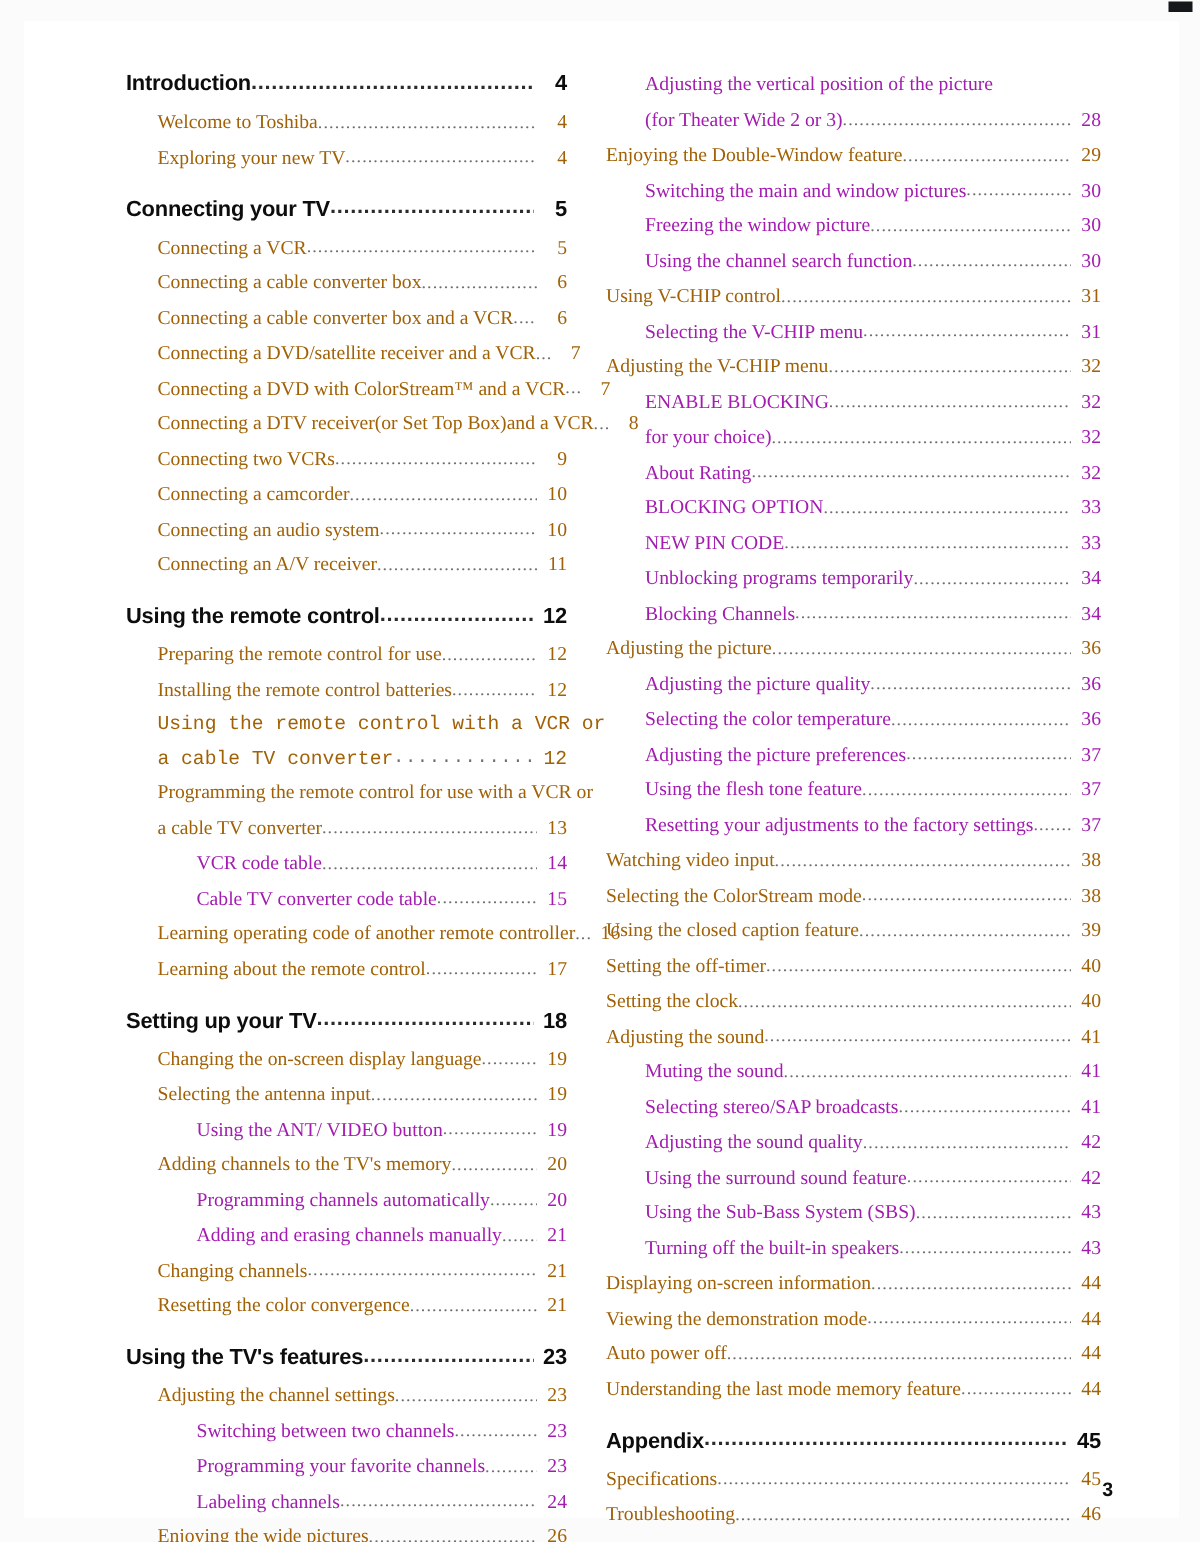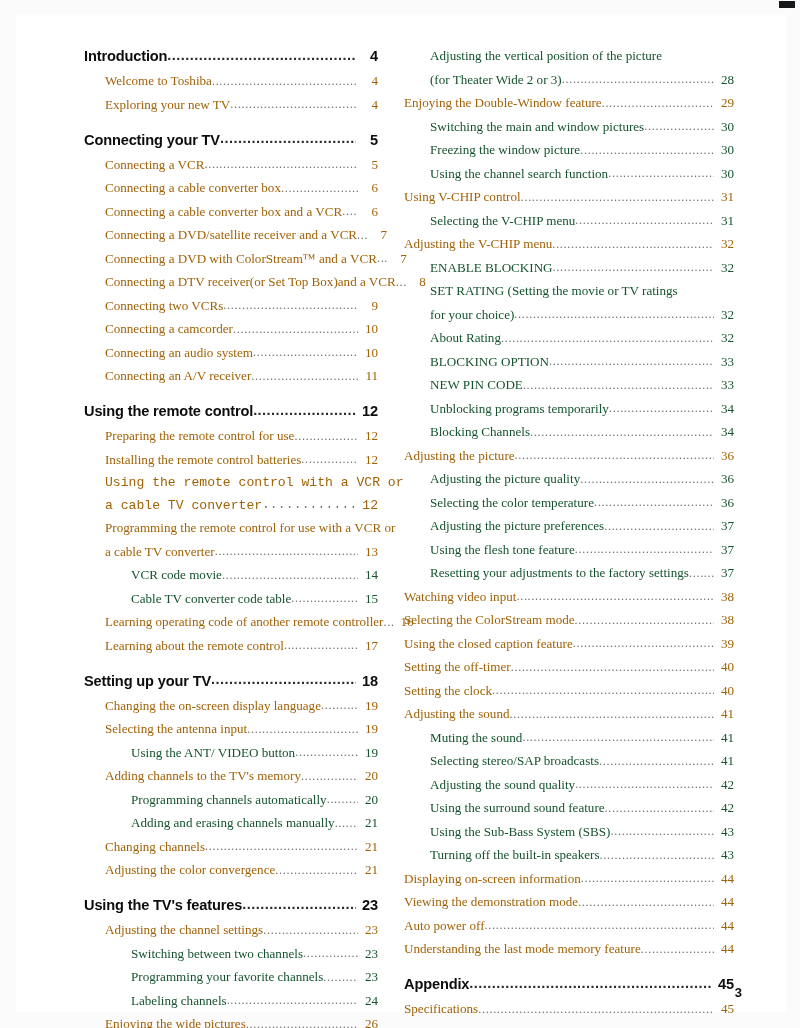--- a/index.html
+++ b/index.html
@@ -123,21 +123,21 @@
     padding-left: 21px;
     color: #a16207;
   }
   .lvl1 .pageno { min-width: 15px; }
 
   
   .lvl2 {
     font-size: 13.1px;
     margin: 0 0 7.5px 0;
     padding-left: 47px;
-    color: #14532d;
+    color: #a21caf;
   }
   .lvl2 .pageno { min-width: 15px; }
 
   
   .col-right .lvl1 { padding-left: 0px; }
   .col-right .lvl2 { padding-left: 26px; }
   .col-right .lvl0 { padding-left: 0px; }
 
   
   .entry-wrap {
@@ -268,21 +268,21 @@
         </div>
         <div class="entry-wrap lvl1" style="margin-bottom: 7.5px; font-family: Liberation Serif, serif;">
           <div class="wrap-line1">Programming the remote control for use with a VCR or</div>
           <div class="entry">
             <span class="entry-title">a cable TV converter</span>
             <span class="leader"></span>
             <span class="pageno">13</span>
           </div>
         </div>
         <div class="entry lvl2">
-          <span class="entry-title">VCR code movie</span>
+          <span class="entry-title">VCR code table</span>
           <span class="leader"></span>
           <span class="pageno">14</span>
         </div>
         <div class="entry lvl2">
           <span class="entry-title">Cable TV converter code table</span>
           <span class="leader"></span>
           <span class="pageno">15</span>
         </div>
         <div class="entry lvl1">
           <span class="entry-title">Learning operating code of another remote controller</span>
@@ -328,21 +328,21 @@
           <span class="entry-title">Adding and erasing channels manually</span>
           <span class="leader"></span>
           <span class="pageno">21</span>
         </div>
         <div class="entry lvl1">
           <span class="entry-title">Changing channels</span>
           <span class="leader"></span>
           <span class="pageno">21</span>
         </div>
         <div class="entry lvl1">
-          <span class="entry-title">Adjusting the color convergence</span>
+          <span class="entry-title">Resetting the color convergence</span>
           <span class="leader"></span>
           <span class="pageno">21</span>
         </div>
         <div class="entry lvl0 gap-before-lg">
           <span class="entry-title">Using the TV's features</span>
           <span class="leader"></span>
           <span class="pageno">23</span>
         </div>
         <div class="entry lvl1">
           <span class="entry-title">Adjusting the channel settings</span>
@@ -413,21 +413,20 @@
           <span class="entry-title">Adjusting the V-CHIP menu</span>
           <span class="leader"></span>
           <span class="pageno">32</span>
         </div>
         <div class="entry lvl2">
           <span class="entry-title">ENABLE BLOCKING</span>
           <span class="leader"></span>
           <span class="pageno">32</span>
         </div>
         <div class="entry-wrap lvl2" style="margin-bottom: 7.5px;">
-          <div class="wrap-line1">SET RATING (Setting the movie or TV ratings</div>
           <div class="entry">
             <span class="entry-title">for your choice)</span>
             <span class="leader"></span>
             <span class="pageno">32</span>
           </div>
         </div>
         <div class="entry lvl2">
           <span class="entry-title">About Rating</span>
           <span class="leader"></span>
           <span class="pageno">32</span>

